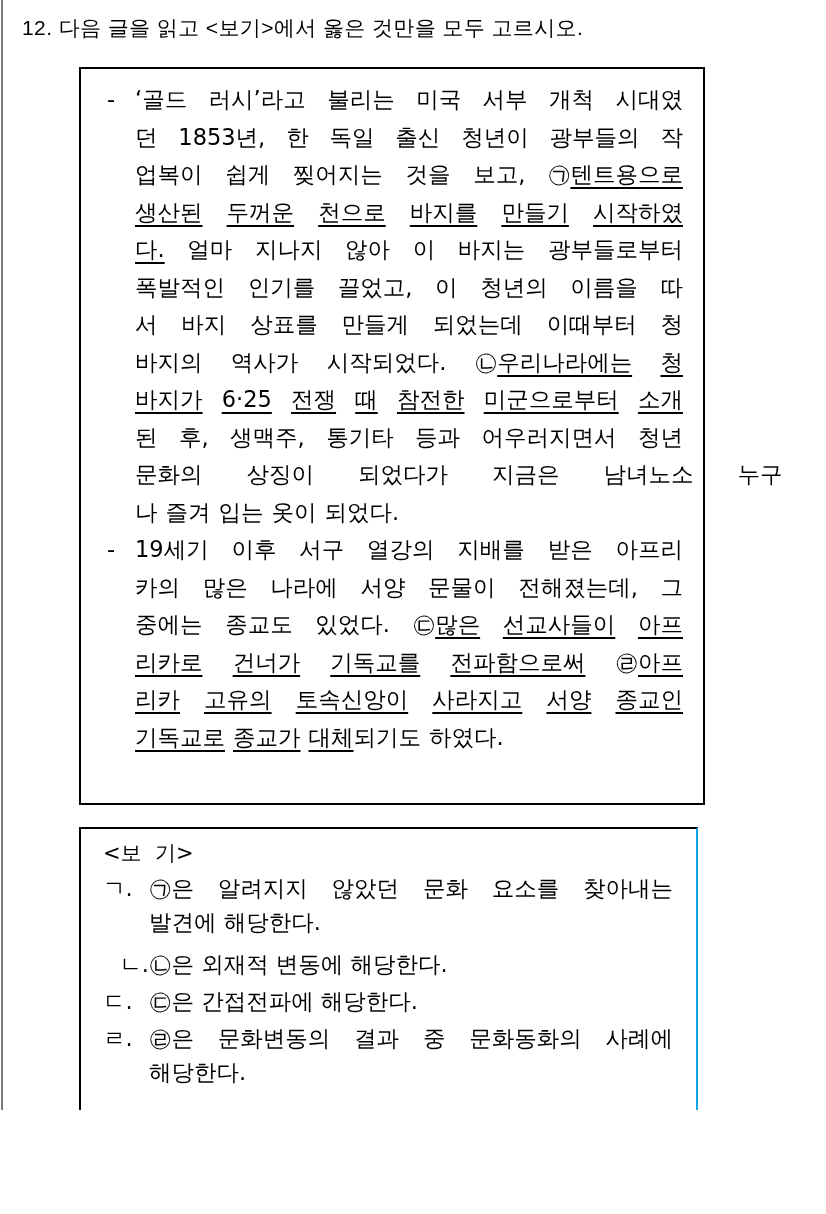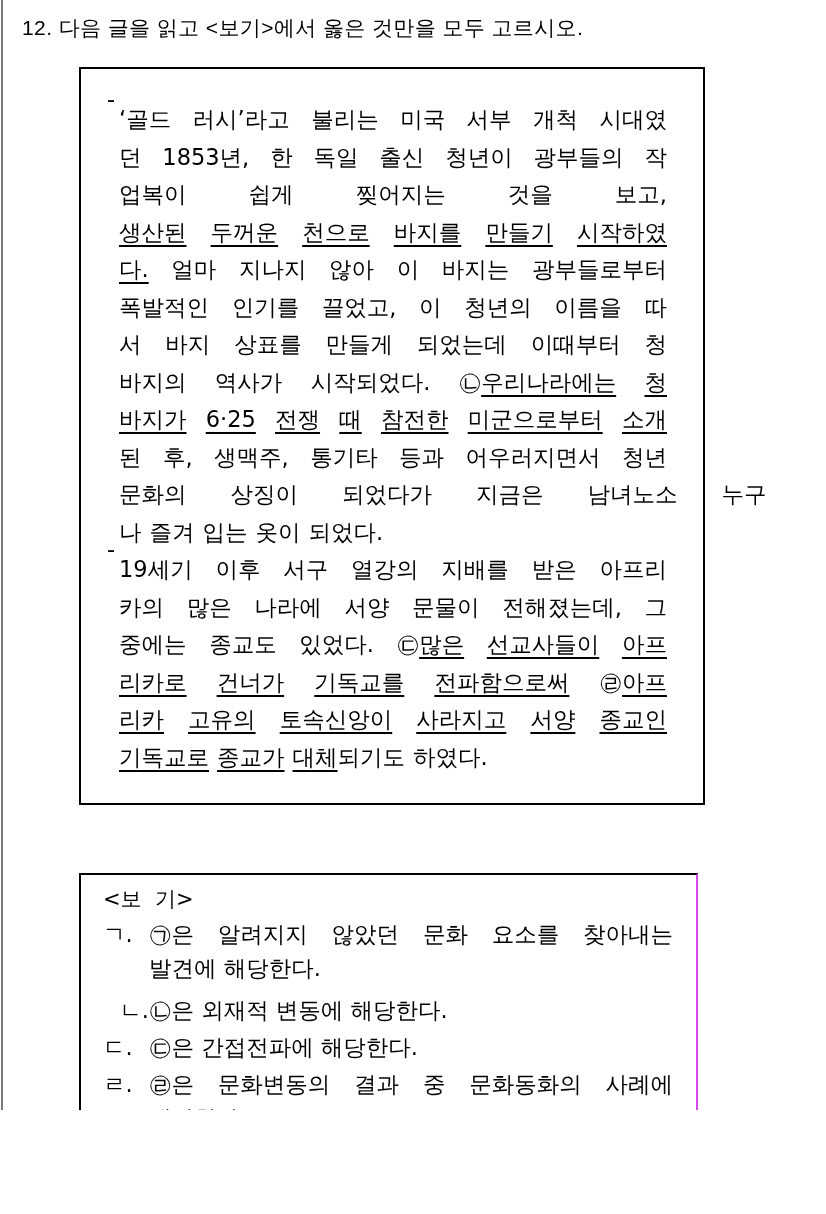--- a/index.html
+++ b/index.html
@@ -34,29 +34,28 @@
       position: absolute;
       left: 79px;
       top: 67px;
       width: 622px;
       height: 734px;
       border: 2px solid #000;
       box-sizing: content-box;
     }
     .passage-line {
       position: absolute;
-      left: 38px;
+      left: 54px;
       width: 548px;
       height: 36px;
       font-size: 22.5px;
       line-height: 36px;
       white-space: nowrap;
       display: flex;
       justify-content: space-between;
-      margin-top: 20px;
     }
     .passage-line.last-line {
       justify-content: flex-start;
       gap: 8px;
     }
     .passage-line .word { white-space: nowrap; }
     .passage-line u {
       text-decoration: underline;
       text-decoration-thickness: 2px;
       text-underline-offset: 5px;
@@ -67,23 +66,22 @@
       font-size: 22.5px;
       line-height: 36px;
     }
     .bogi-box {
       position: absolute;
       left: 79px;
       top: 827px;
       width: 615px;
       height: 290px;
       border-left: 2px solid #000;
-      border-right: 2px solid #d946ef;
+      border-right: 2px solid #0ea5e9;
       border-top: 2px solid #000;
-      margin-top: 46px;
     }
     .bogi-header {
       position: absolute;
       left: 22px;
       top: 8px;
       font-size: 21px;
       line-height: 32px;
       white-space: pre;
     }
     .bogi-item {
@@ -153,20 +151,21 @@
       <span class="word">청년이</span>
       <span class="word">광부들의</span>
       <span class="word">작</span>
     </div>
     <div class="passage-line" style="top: 87px;">
       <span class="word">업복이</span>
       <span class="word">쉽게</span>
       <span class="word">찢어지는</span>
       <span class="word">것을</span>
       <span class="word">보고,</span>
+      <span class="word">㉠<u>텐트용으로</u></span>
     </div>
     <div class="passage-line" style="top: 124.5px; gap: 20px;">
       <span class="word"><u>생산된</u></span>
       <span class="word"><u>두꺼운</u></span>
       <span class="word"><u>천으로</u></span>
       <span class="word"><u>바지를</u></span>
       <span class="word"><u>만들기</u></span>
       <span class="word"><u>시작하였</u></span>
     </div>
     <div class="passage-line" style="top: 162px;">

